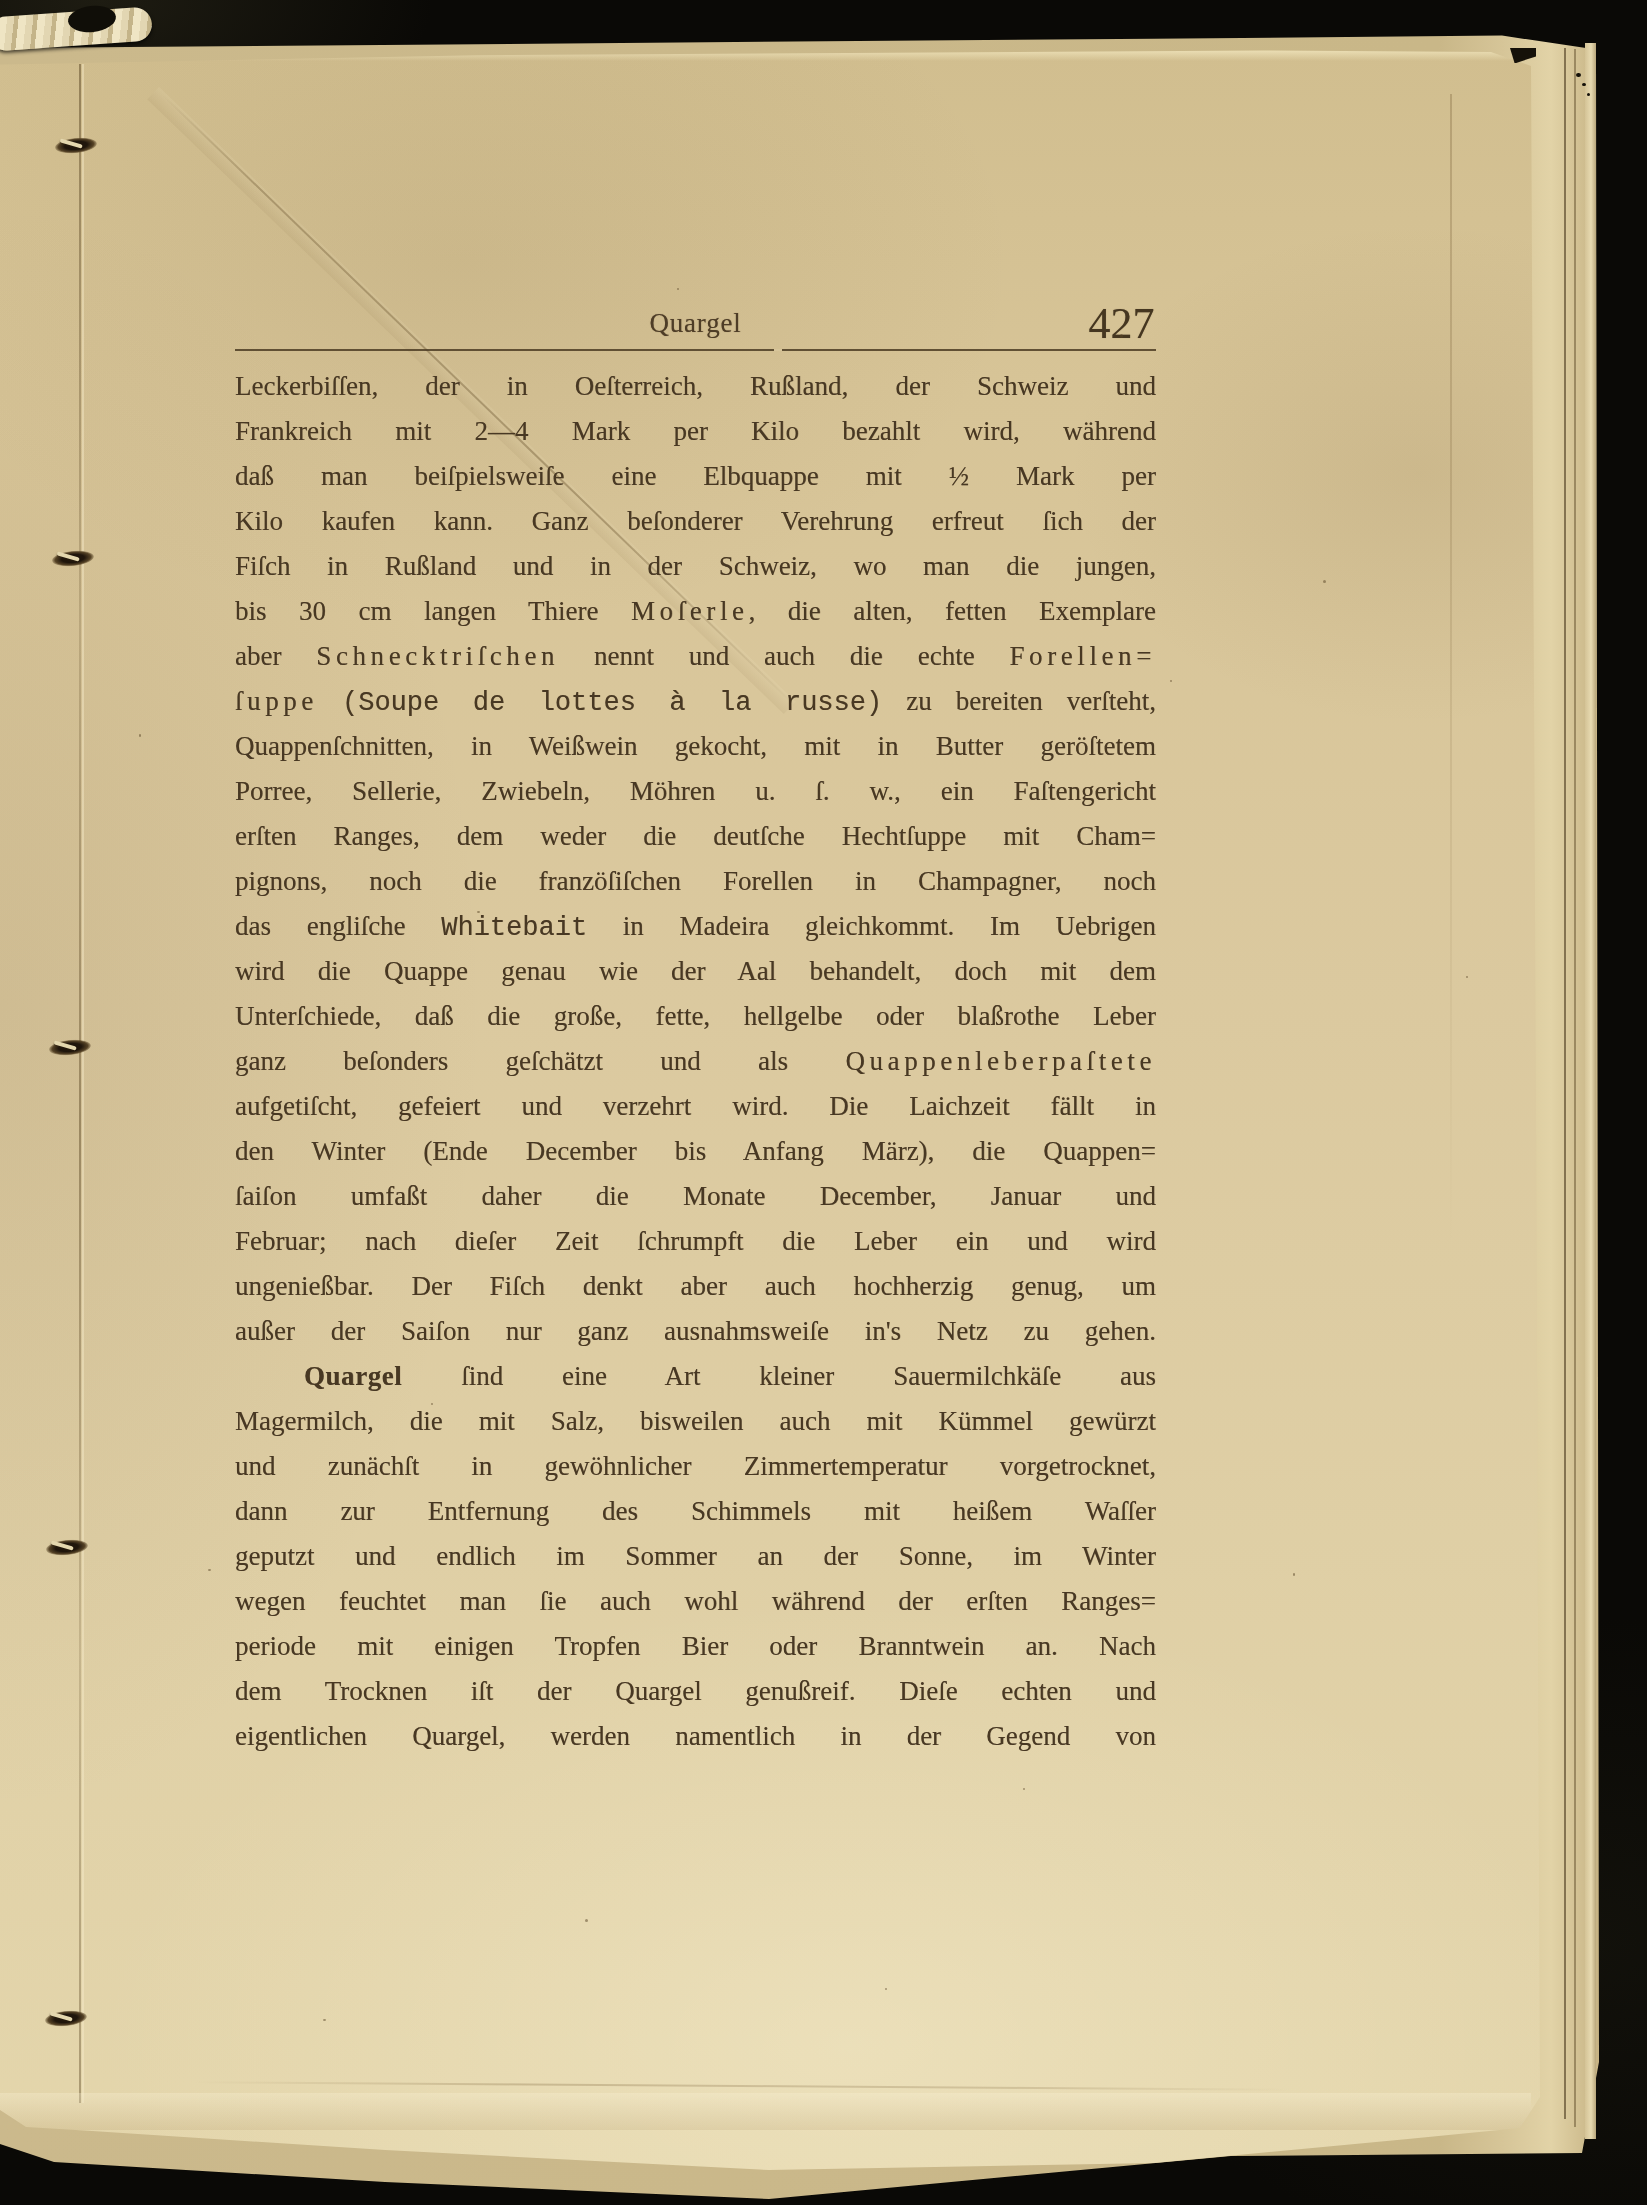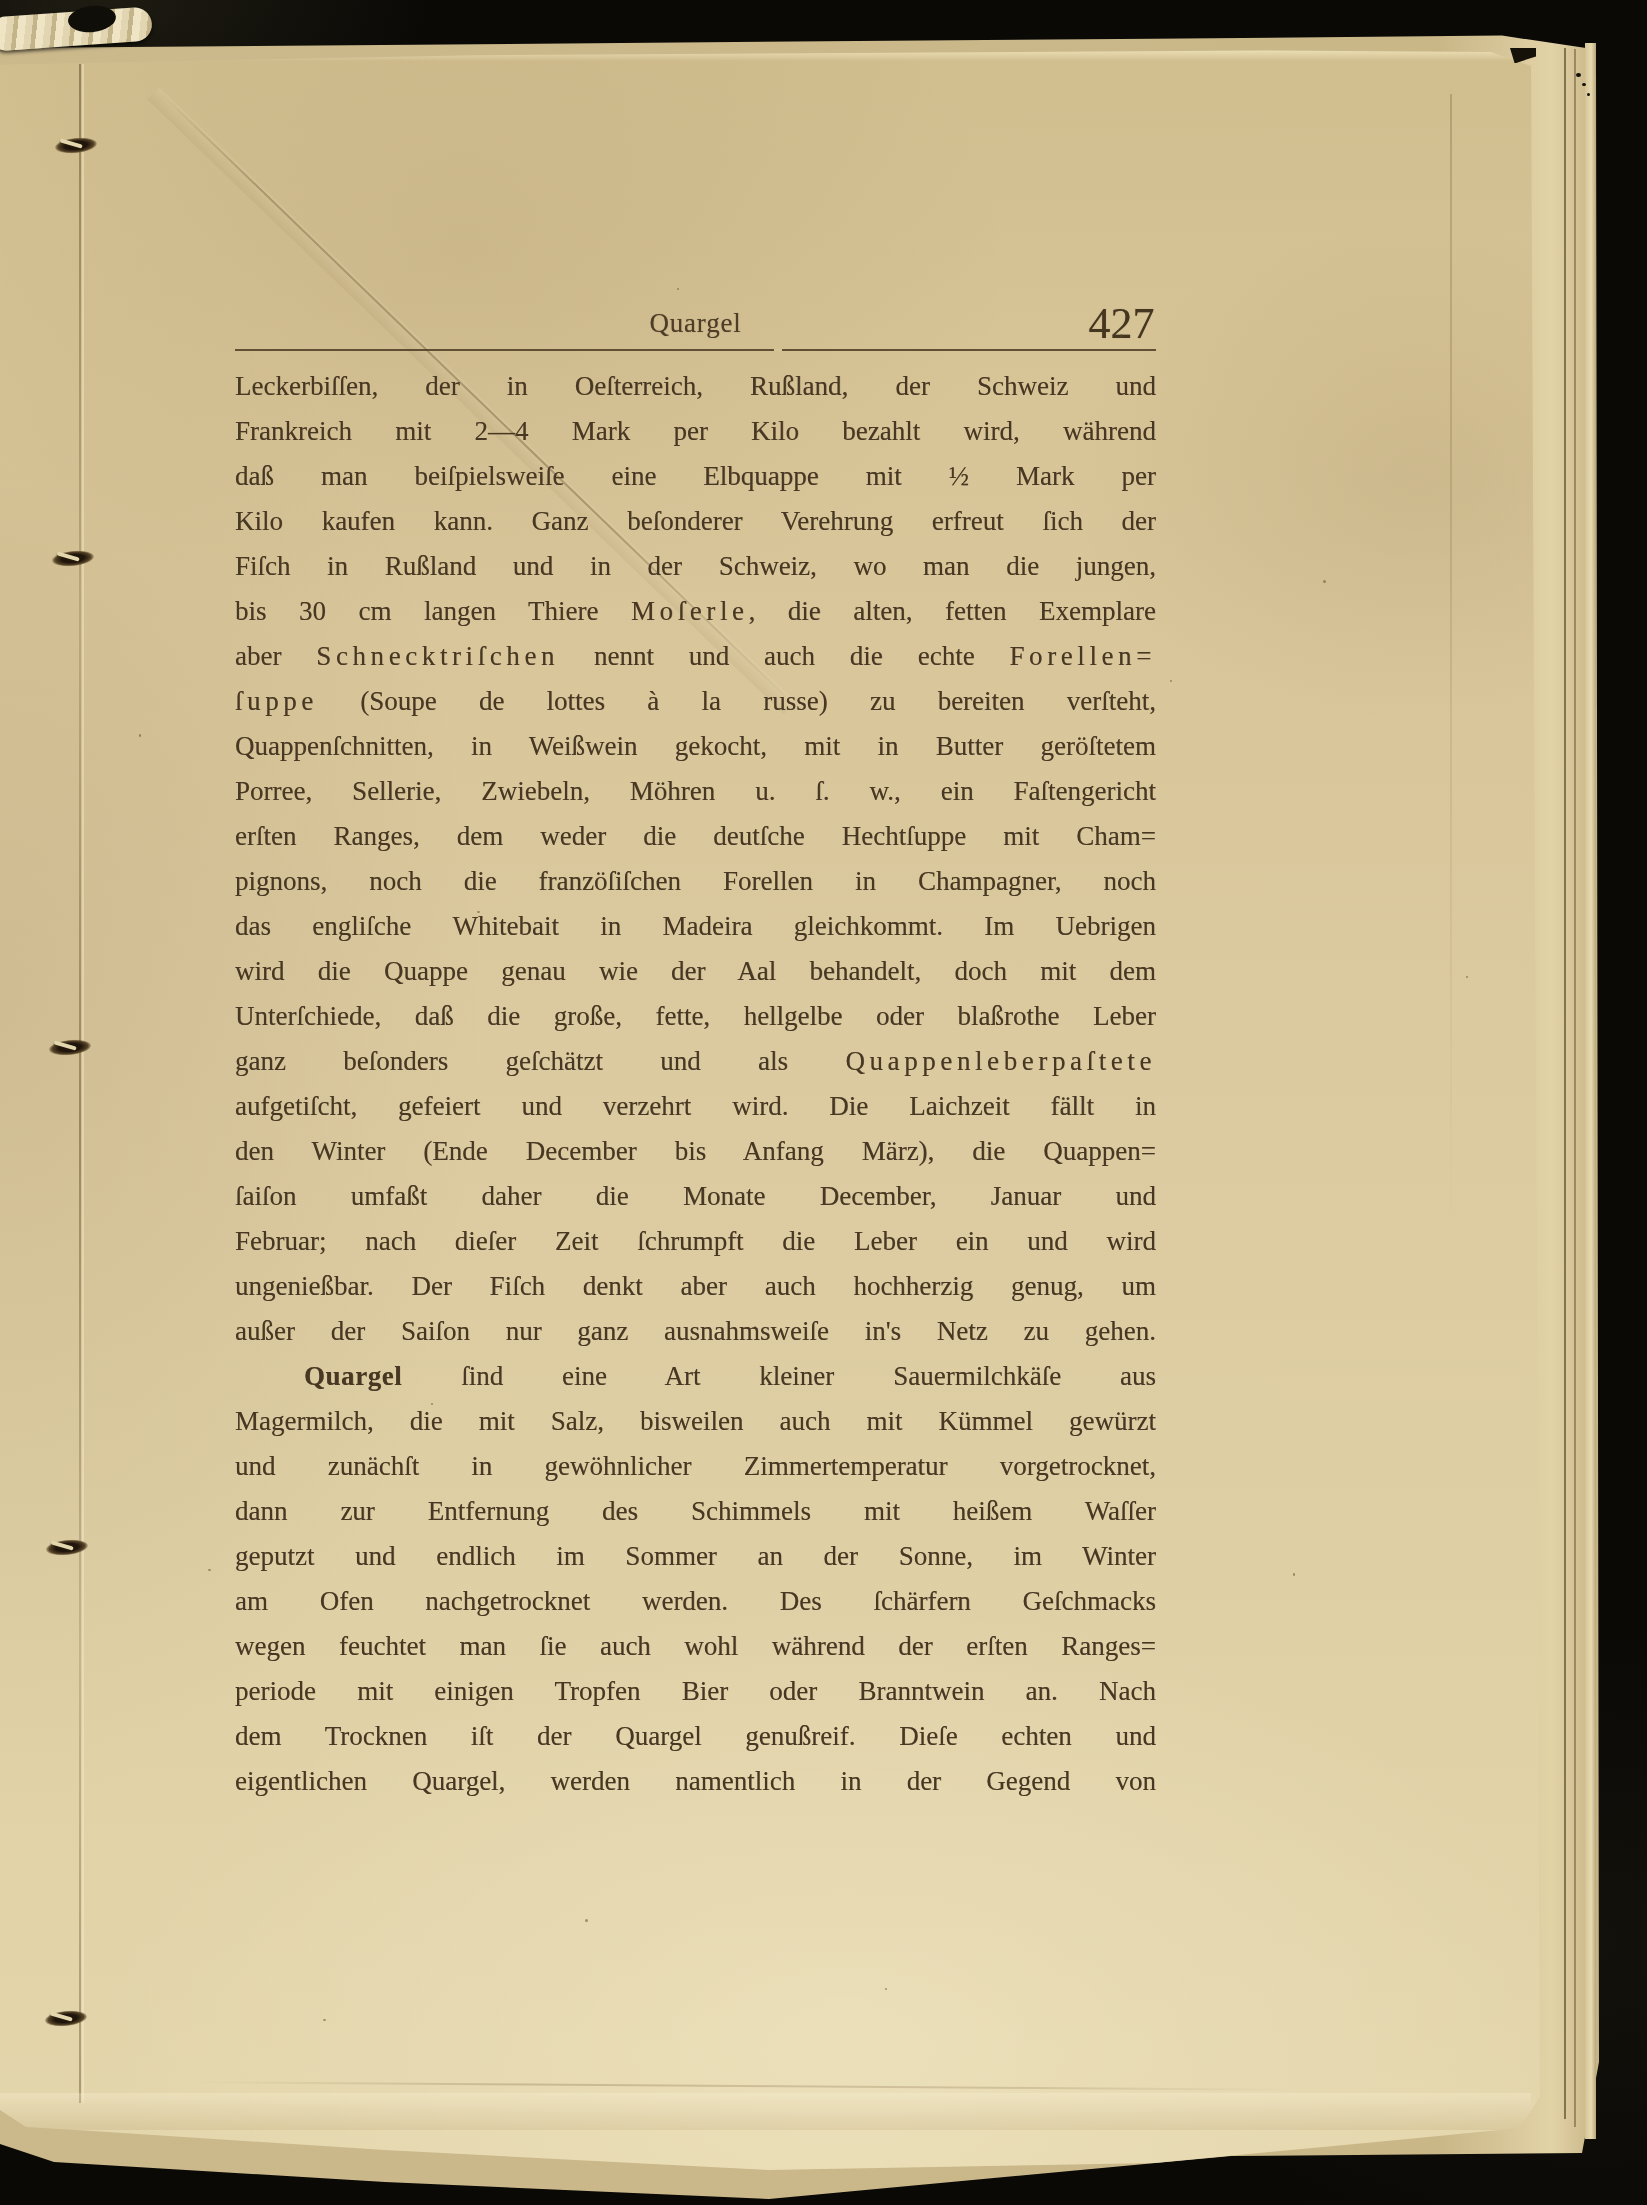--- a/index.html
+++ b/index.html
@@ -77,21 +77,21 @@
   .rule::after{content:"";position:absolute;left:539px;top:0;width:7.7px;height:100%;background:#d9c79c;}
   .text-block{
     position:absolute;left:235px;top:315px;width:921px;
     font-size:27px;line-height:45px;color:#483823;
     text-shadow:0.3px 0.3px 0.5px rgba(72,56,35,0.45);
   }
   .line{height:45px;text-align:justify;text-align-last:justify;-moz-text-align-last:justify;}
   .ind{text-indent:69px;}
   .sp{letter-spacing:0.17em;}
   .b{font-weight:bold;letter-spacing:0.02em;}
-  .ant{font-family:Liberation Serif, serif;}
+  .ant{font-family:Liberation Mono, monospace;}
 </style>
 </head>
 <body>
 
 <div id="canvas">
 
   <div class="stack"></div>
   <div class="edge-line a"></div>
   <div class="edge-line b"></div>
   <div class="fore-bright"></div>
@@ -142,21 +142,20 @@
         <div class="line"><span>den Winter (Ende December bis Anfang März), die Quappen=</span></div>
         <div class="line"><span>ſaiſon umfaßt daher die Monate December, Januar und</span></div>
         <div class="line"><span>Februar; nach dieſer Zeit ſchrumpft die Leber ein und wird</span></div>
         <div class="line"><span>ungenießbar. Der Fiſch denkt aber auch hochherzig genug, um</span></div>
         <div class="line"><span>außer der Saiſon nur ganz ausnahmsweiſe in's Netz zu gehen.</span></div>
         <div class="line ind"><span class="b">Quargel</span><span> ſind eine Art kleiner Sauermilchkäſe aus</span></div>
         <div class="line"><span>Magermilch, die mit Salz, bisweilen auch mit Kümmel gewürzt</span></div>
         <div class="line"><span>und zunächſt in gewöhnlicher Zimmertemperatur vorgetrocknet,</span></div>
         <div class="line"><span>dann zur Entfernung des Schimmels mit heißem Waſſer</span></div>
         <div class="line"><span>geputzt und endlich im Sommer an der Sonne, im Winter</span></div>
-        <div class="line"><span>am Ofen nachgetrocknet werden. Des ſchärfern Geſchmacks</span></div>
         <div class="line"><span>wegen feuchtet man ſie auch wohl während der erſten Ranges=</span></div>
         <div class="line"><span>periode mit einigen Tropfen Bier oder Branntwein an. Nach</span></div>
         <div class="line"><span>dem Trocknen iſt der Quargel genußreif. Dieſe echten und</span></div>
         <div class="line"><span>eigentlichen Quargel, werden namentlich in der Gegend von</span></div>
       </div>
 
     <div class="speck" style="left:1120px;top:285px;width:3.1px;height:3.8px;"></div>
     <div class="speck" style="left:677px;top:239px;width:2.3px;height:2.3px;"></div>
     <div class="speck" style="left:477px;top:862px;width:3.1px;height:2.3px;"></div>
     <div class="speck" style="left:1170px;top:631px;width:2.3px;height:2.3px;"></div>

